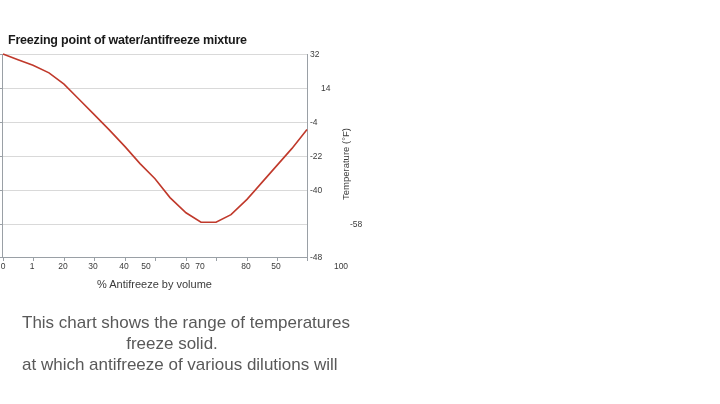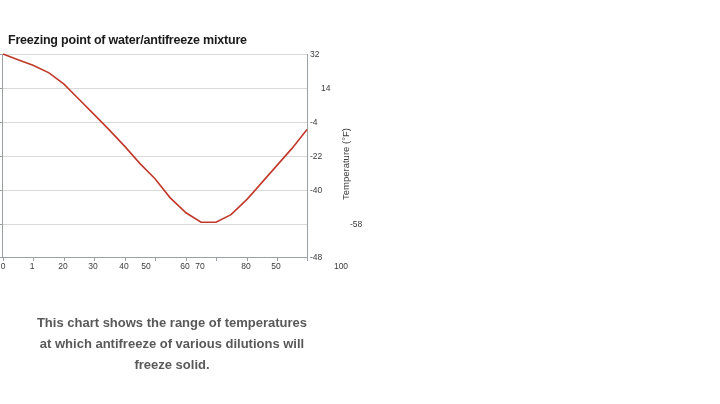--- a/index.html
+++ b/index.html
@@ -123,26 +123,25 @@
     position: absolute;
     font-size: 9.5px;
     color: #3b3b3b;
     transform-origin: 0 0;
     transform: rotate(-90deg);
     white-space: nowrap;
   }
 
   .caption {
     position: absolute;
-    font-size: 13px;
+    font-size: 17px;
     color: #595959;
     line-height: 21px;
     text-align: center;
     width: 300px;
-    font-weight: bold;
   }
   .caption-left { left: 22px; top: 312px; }
   .caption div { white-space: nowrap; }
 </style>
 </head>
 <body>
 
 <div class="page">
 
   <div class="panel panel-left">
@@ -204,25 +203,26 @@
       <div class="xlabel" style="left:91px;">30</div>
       <div class="xlabel" style="left:122px;">40</div>
       <div class="xlabel" style="left:144px;">50</div>
       <div class="xlabel" style="left:183px;">60</div>
       <div class="xlabel" style="left:198px;">70</div>
       <div class="xlabel" style="left:244px;">80</div>
       <div class="xlabel" style="left:274px;">50</div>
       <div class="xlabel" style="left:303px;margin-left:36px;">100</div>
     </div>
 
+    <div class="axis-title-x" style="left:2px; top:278px; width:305px;">% Antifreeze by volume</div>
 
     <div class="caption caption-left">
       <div>This chart shows the range of temperatures</div>
+      <div>freeze solid.</div>
       <div>at which antifreeze of various dilutions will</div>
-      <div>freeze solid.</div>
     </div>
   </div>
 
   <div class="panel panel-right">
 
     
 
     
 
     

